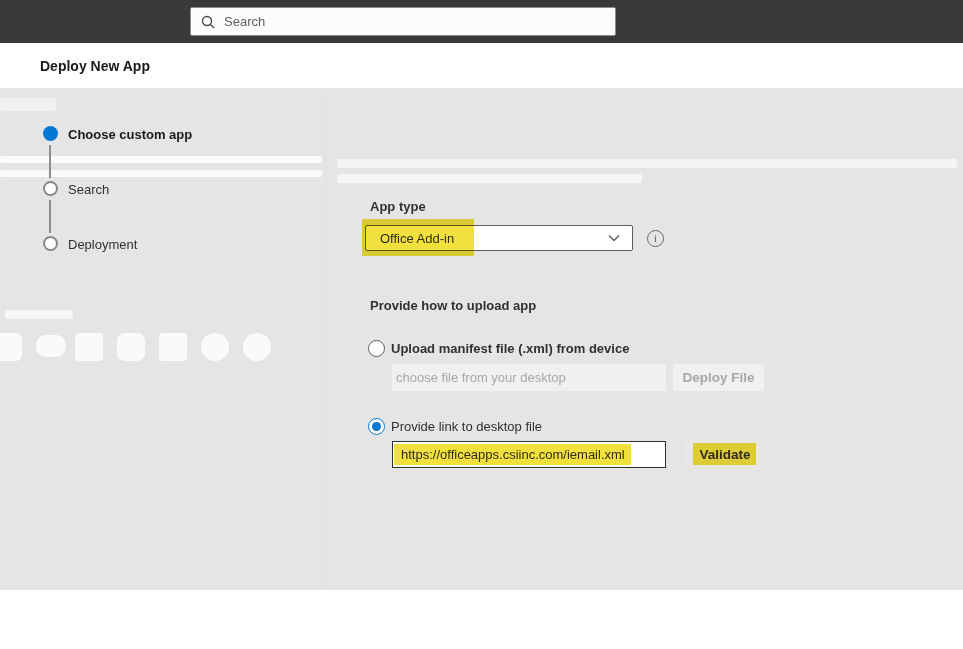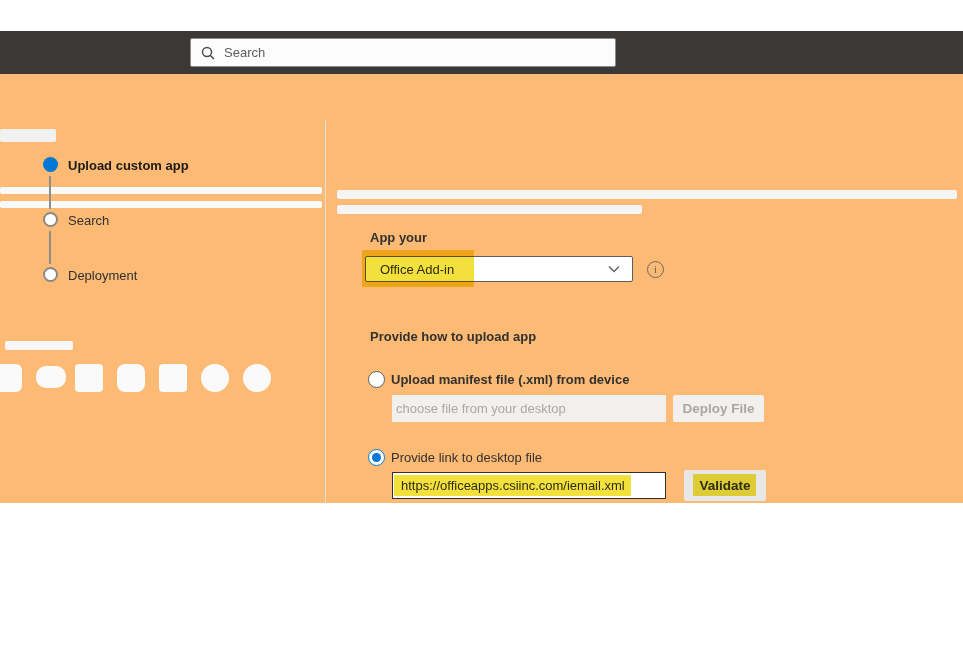--- a/index.html
+++ b/index.html
@@ -1,21 +1,20 @@
 <!DOCTYPE html>
 <html><head>
 <meta charset="utf-8">
 <style>
   * { box-sizing: border-box; margin: 0; padding: 0; }
   body { background: #ffffff; font-family: "Liberation Sans", sans-serif; }
   .screen {
-    position: relative; width: 963px; height: 472px;
-    background: #fdba74; overflow: hidden;
+    position: relative; width: 963px; height: 590px;
+    background: #e5e5e5; overflow: hidden;
     font-family: "Liberation Sans", sans-serif;
-    margin-top: 31px;
   }
 
   
   .topbar { position: absolute; left: 0; top: 0; width: 963px; height: 43px; background: #3a3938; z-index: 3; }
   .searchbox {
     position: absolute; left: 190px; top: 7px; width: 426px; height: 29px;
     background: #fcfcfc; border: 1px solid #8f8d8b; border-radius: 2px;
     display: flex; align-items: center; padding: 0 10px; gap: 9px;
   }
   .searchbox input {
@@ -138,36 +137,39 @@
       <span>
         <svg width="14" height="14" viewBox="0 0 14 14">
           <circle cx="6" cy="6" r="4.5" fill="none" stroke="#4a4846" stroke-width="1.4"></circle>
           <line x1="9.4" y1="9.4" x2="13" y2="13" stroke="#4a4846" stroke-width="1.4"></line>
         </svg>
       </span>
       <input type="text" placeholder="Search" style="">
     </div>
   </div>
 
+  <div class="appheader">
+    <div class="title">Deploy New App</div>
+  </div>
 
   <div class="vdivider"></div>
 
   <div class="step-circle active" style="left:43px; top:126px;"></div>
-  <div class="step-label active" style="left:68px; top:127px;">Upload custom app</div>
+  <div class="step-label active" style="left:68px; top:127px;">Choose custom app</div>
   <div class="step-connector" style="left:49px; top:145px; height:33px;"></div>
 
   <div class="step-circle pending" style="left:43px; top:181px;"></div>
   <div class="step-label" style="left:68px; top:182px;">Search</div>
   <div class="step-connector" style="left:49px; top:200px; height:33px;"></div>
 
   <div class="step-circle pending" style="left:43px; top:236px;"></div>
   <div class="step-label" style="left:68px; top:237px;">Deployment</div>
 
 
-  <div class="field-label" style="left:370px; top:199px;">App your</div>
+  <div class="field-label" style="left:370px; top:199px;">App type</div>
 
   <div class="dropdown">
     <span class="val">Office Add-in</span>
     <span>
       <svg width="12" height="8" viewBox="0 0 12 8">
         <path d="M1 1.5 L6 6.5 L11 1.5" fill="none" stroke="#605e5c" stroke-width="1.3"></path>
       </svg>
     </span>
   </div>
   <div class="info-circle">i</div>

